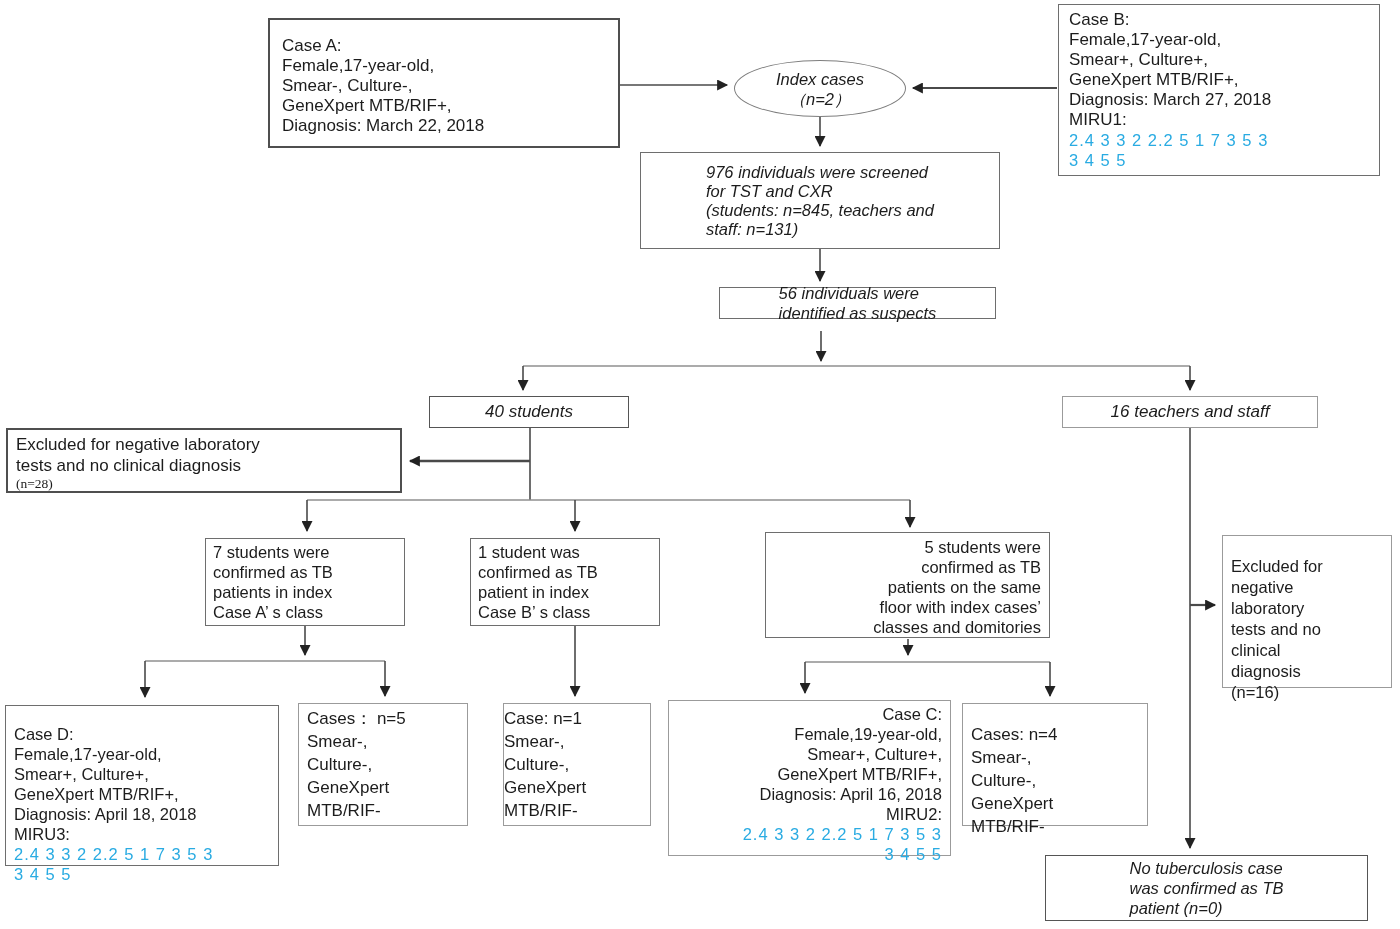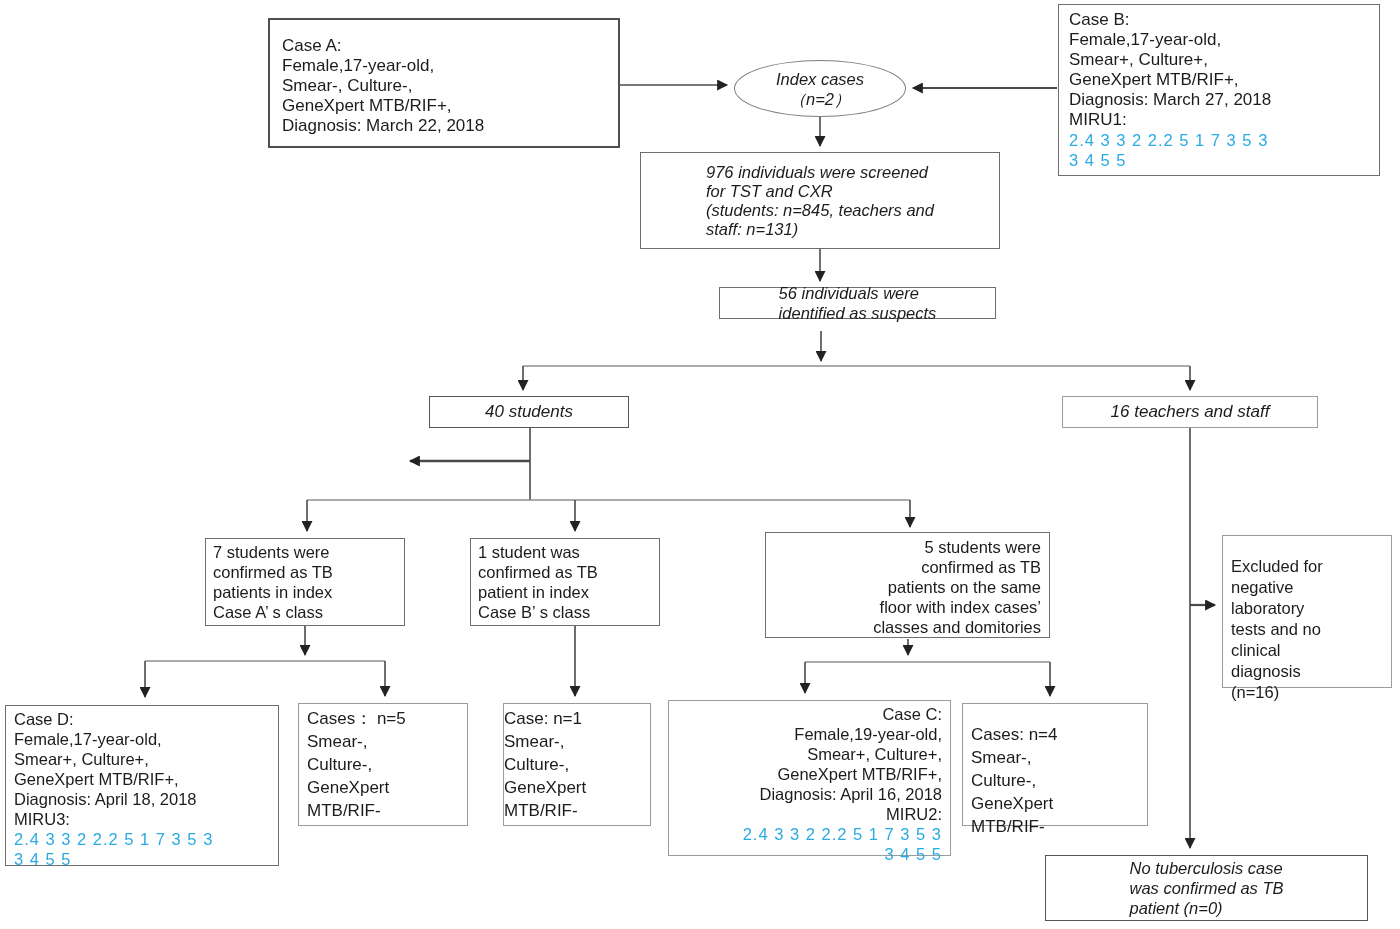--- a/index.html
+++ b/index.html
@@ -111,20 +111,25 @@
   </div>
 
   <div class="node bd1 center f17" style="left:429px;top:396px;width:200px;height:32px;border-color:#555;">
     <span>40 students</span>
   </div>
 
   <div class="node bdl center f17" style="left:1062px;top:396px;width:256px;height:32px;">
     <span>16 teachers and staff</span>
   </div>
 
+  <div class="node bd2 f17 lh21" style="left:6px;top:428px;width:396px;height:65px;padding:4px 8px;">
+    <span class="pre">Excluded for  negative laboratory
+tests and no clinical diagnosis</span>
+    <span class="pre note">(n=28)</span>
+  </div>
 
   <div class="node bd1" style="left:205px;top:538px;width:200px;height:88px;padding:3px 7px;">
     <span class="pre">7 students were
 confirmed as TB
 patients in index
 Case A’ s class</span>
   </div>
 
   <div class="node bd1" style="left:470px;top:538px;width:190px;height:88px;padding:3px 7px;">
     <span class="pre">1 student was
@@ -144,21 +149,21 @@
   <div class="node bdl lh21" style="left:1222px;top:535px;width:170px;height:153px;padding:20px 8px;">
     <span class="pre">Excluded for
 negative
 laboratory
 tests and no
 clinical
 diagnosis
 (n=16)</span>
   </div>
 
-  <div class="node bd1" style="left:5px;top:705px;width:274px;height:161px;padding:3px 8px;">
+  <div class="node bd1" style="left:5px;top:705px;width:274px;height:161px;padding:18px 8px;">
     <span class="pre">Case D:
 Female,17-year-old,
 Smear+, Culture+,
 GeneXpert MTB/RIF+,
 Diagnosis: April 18, 2018
 MIRU3:</span>
     <span class="pre miru" style="color: rgb(41, 171, 226);">2.4 3 3 2 2.2 5 1 7 3 5 3
 3 4 5 5</span>
   </div>
 

